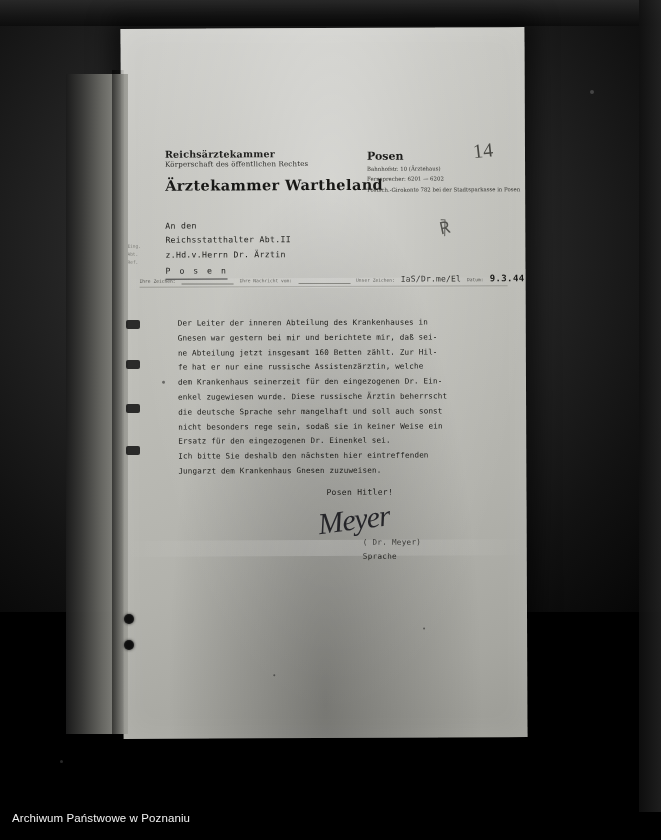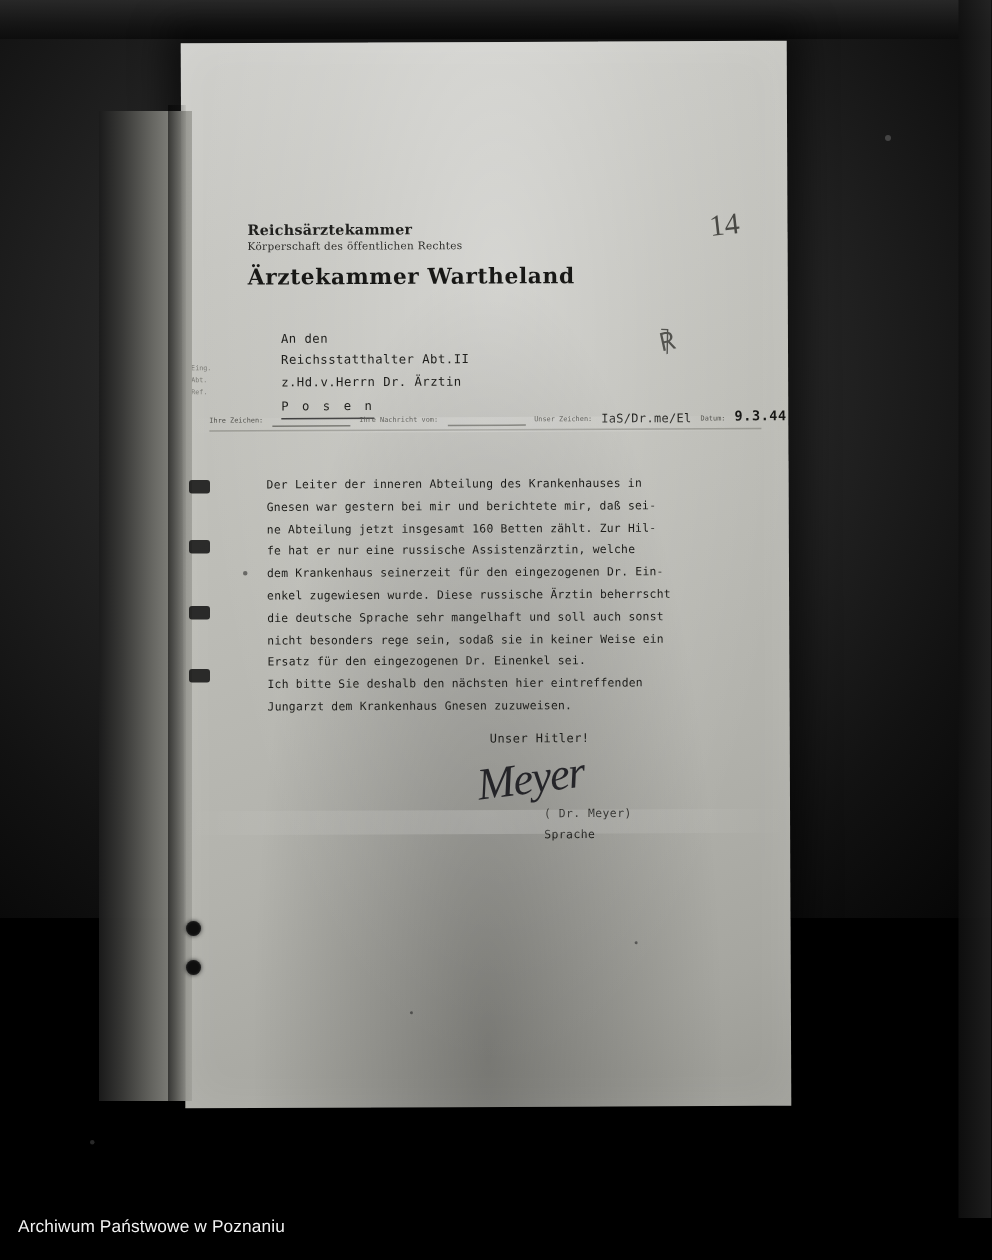--- a/index.html
+++ b/index.html
@@ -173,21 +173,20 @@
   
   #addressee {
     position: absolute;
     left: 44px;
     top: 190px;
     font-family: "DejaVu Sans Mono", monospace;
     font-size: 8.2px;
     line-height: 1.75;
     color: #1f1f1c;
     letter-spacing: .3px;
-    margin-left: 22px;
   }
   #addressee .city {
     font-weight: normal;
     letter-spacing: 2px;
     border-bottom: 1px solid #333;
     display: inline-block;
     padding-bottom: 1px;
     margin-top: 2px;
   }
 
@@ -351,20 +350,26 @@
 
     <div id="page-highlight"></div>
     <div id="page-vignette"></div>
 
     <div id="letterhead">
       <div class="lh-line1">Reichsärztekammer</div>
       <div class="lh-line2">Körperschaft des öffentlichen Rechtes</div>
       <div class="lh-big">Ärztekammer Wartheland</div>
     </div>
 
+    <div id="letterhead-right">
+      <div class="lhr-city">Posen</div>
+      <div class="lhr-small">Bahnhofstr. 10 (Ärztehaus)</div>
+      <div class="lhr-small">Fernsprecher: 6201 — 6202</div>
+      <div class="lhr-small">Postsch.-Girokonto 782 bei der Stadtsparkasse in Posen</div>
+    </div>
 
     <div id="archive-number">14</div>
 
     <div id="addressee">
       <div>An den</div>
       <div>Reichsstatthalter Abt.II</div>
       <div>z.Hd.v.Herrn Dr. Ärztin</div>
       <div class="city">P o s e n</div>
     </div>
 
@@ -395,21 +400,21 @@
       <p>fe hat er nur eine russische Assistenzärztin, welche</p>
       <p>dem Krankenhaus seinerzeit für den eingezogenen Dr. Ein-</p>
       <p>enkel zugewiesen wurde. Diese russische Ärztin beherrscht</p>
       <p>die deutsche Sprache sehr mangelhaft und soll auch sonst</p>
       <p>nicht besonders rege sein, sodaß sie in keiner Weise ein</p>
       <p>Ersatz für den eingezogenen Dr. Einenkel sei.</p>
       <p>Ich bitte Sie deshalb  den nächsten hier eintreffenden</p>
       <p>Jungarzt dem Krankenhaus Gnesen zuzuweisen.</p>
     </div>
 
-    <div id="closing">Unser Hitler!</div>
+    <div id="closing">Posen Hitler!</div>
     <div id="signature">Meyer</div>
     <div id="signature-name">
       <div>( Dr. Meyer)</div>
       <div>Sprache</div>
     </div>
 
     <div class="speck" style="left:40px; top:352px; width:3px; height:3px;"></div>
     <div class="speck" style="left:300px; top:600px; width:2px; height:2px;"></div>
     <div class="speck" style="left:150px; top:646px; width:2px; height:2px;"></div>
     <div class="lightstreak" style="left:0; top:512px; width:404px; height:16px;"></div>

